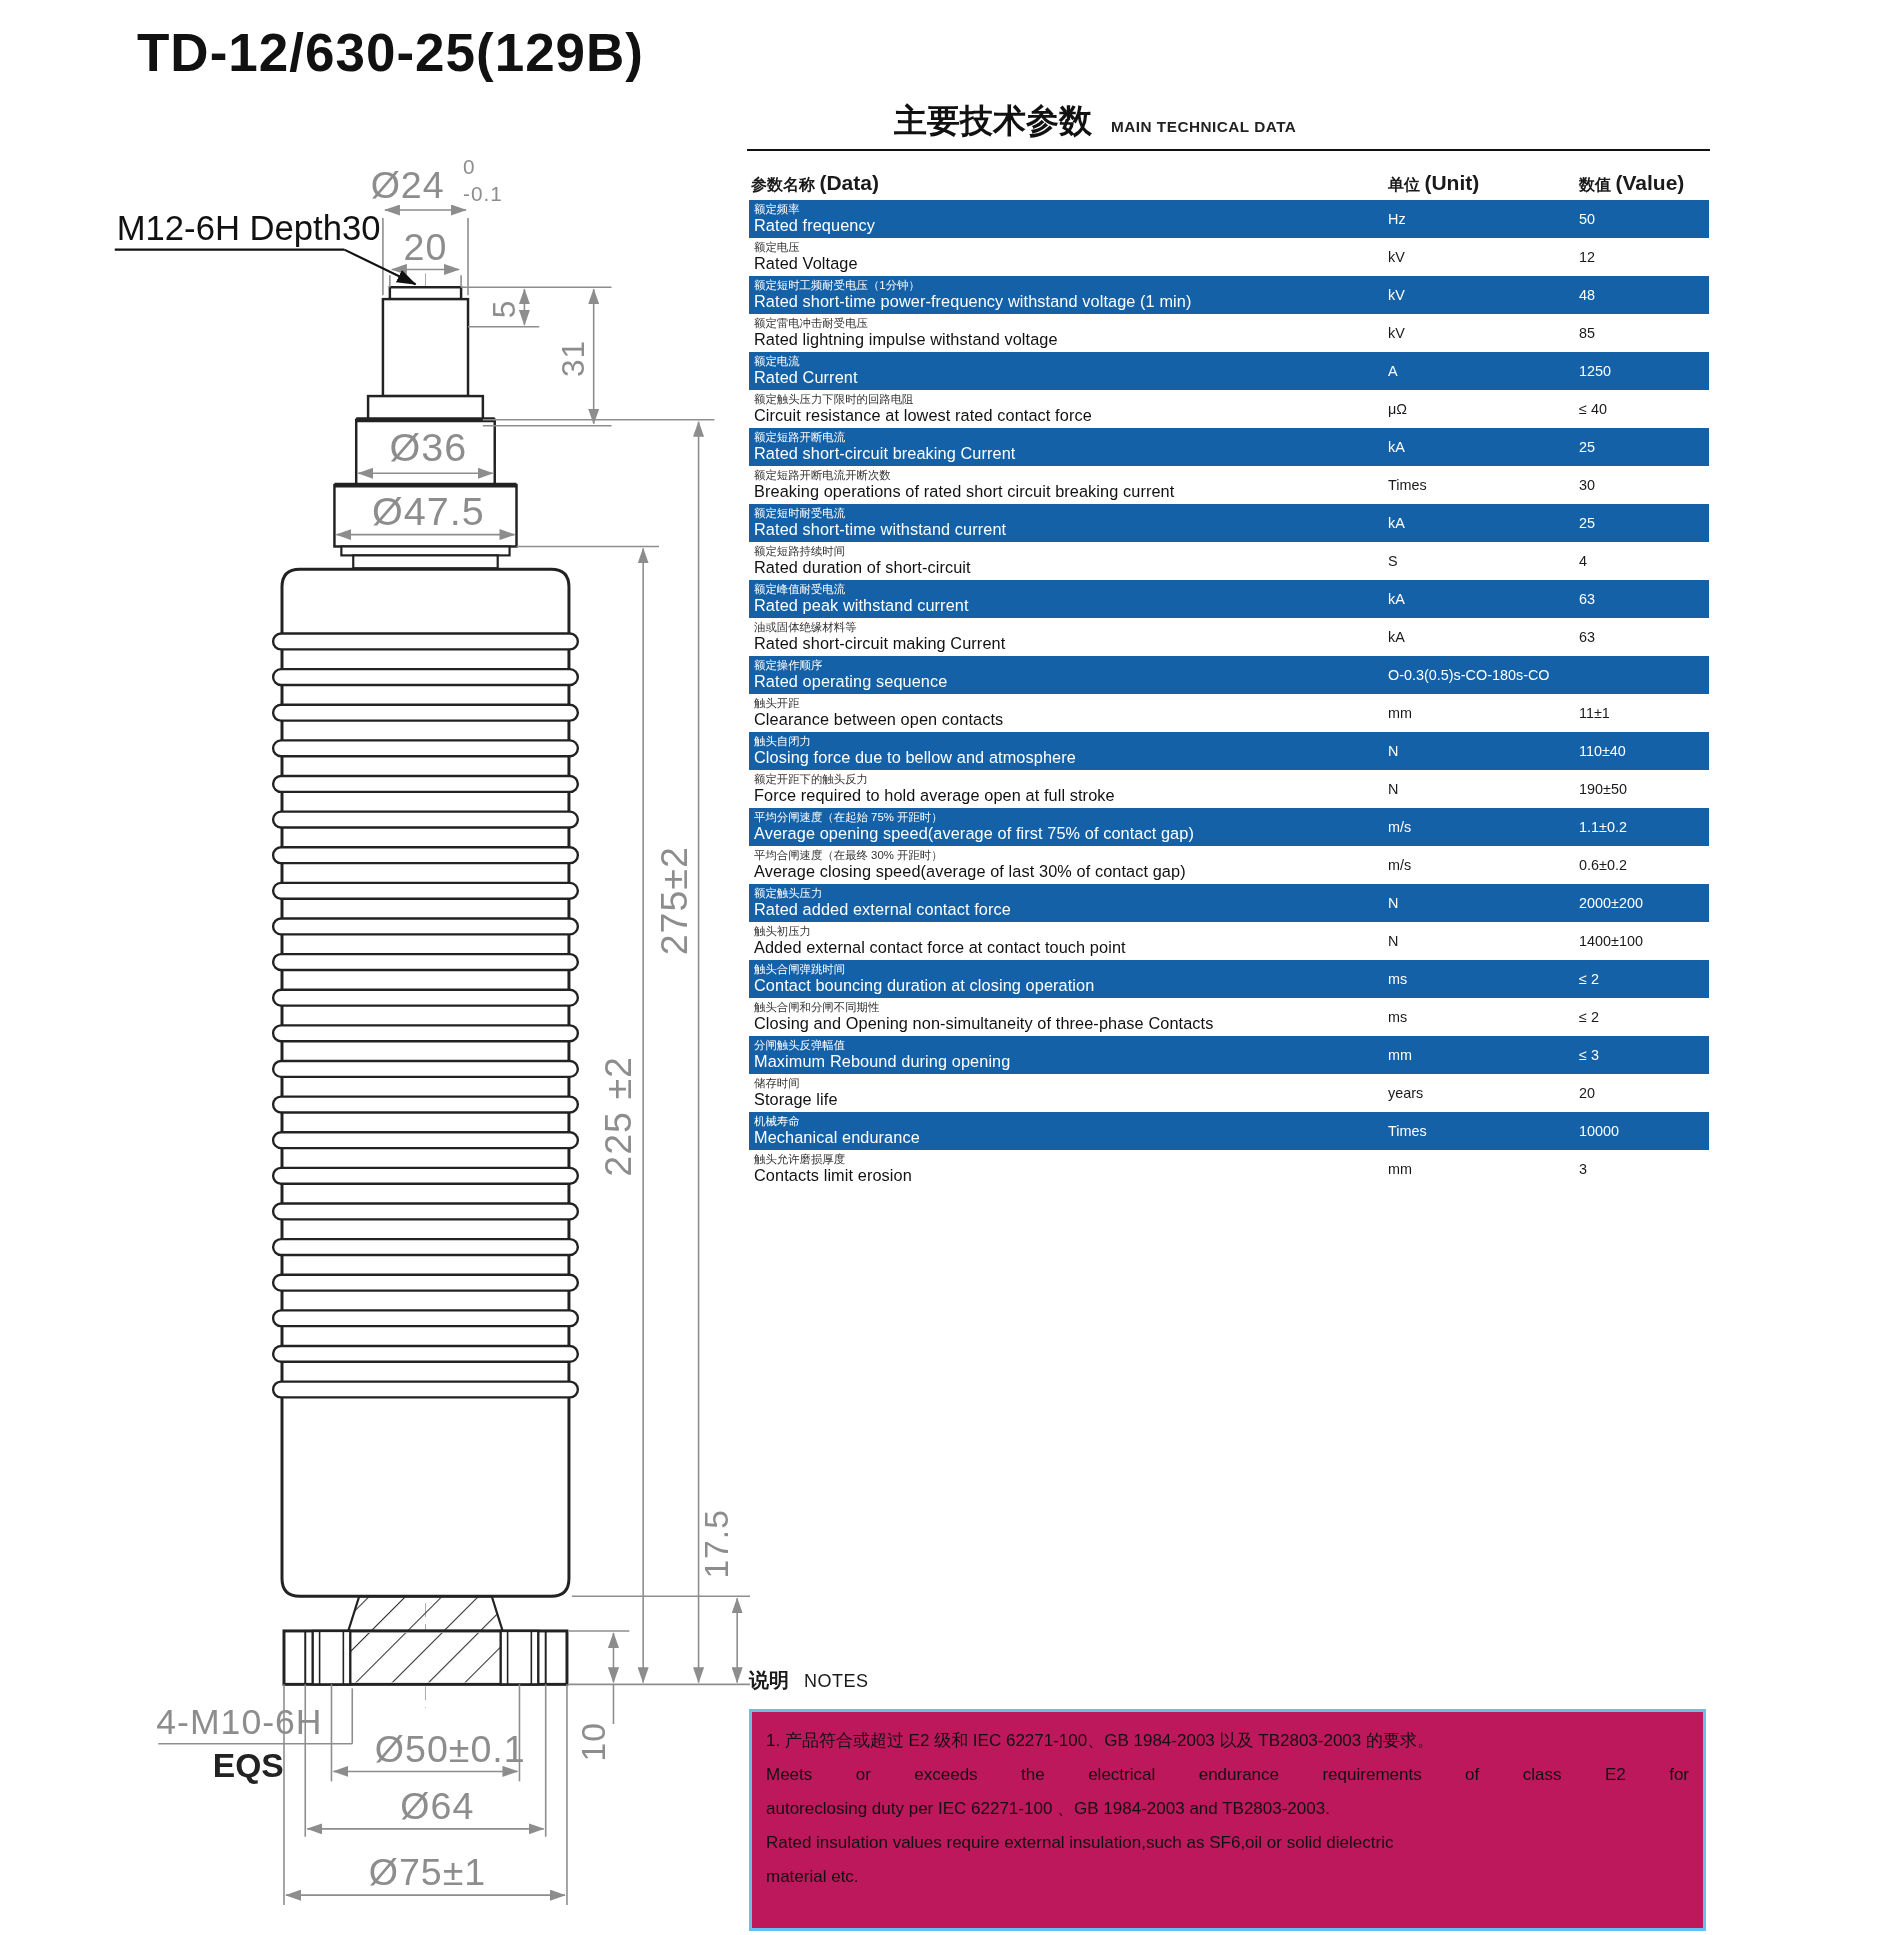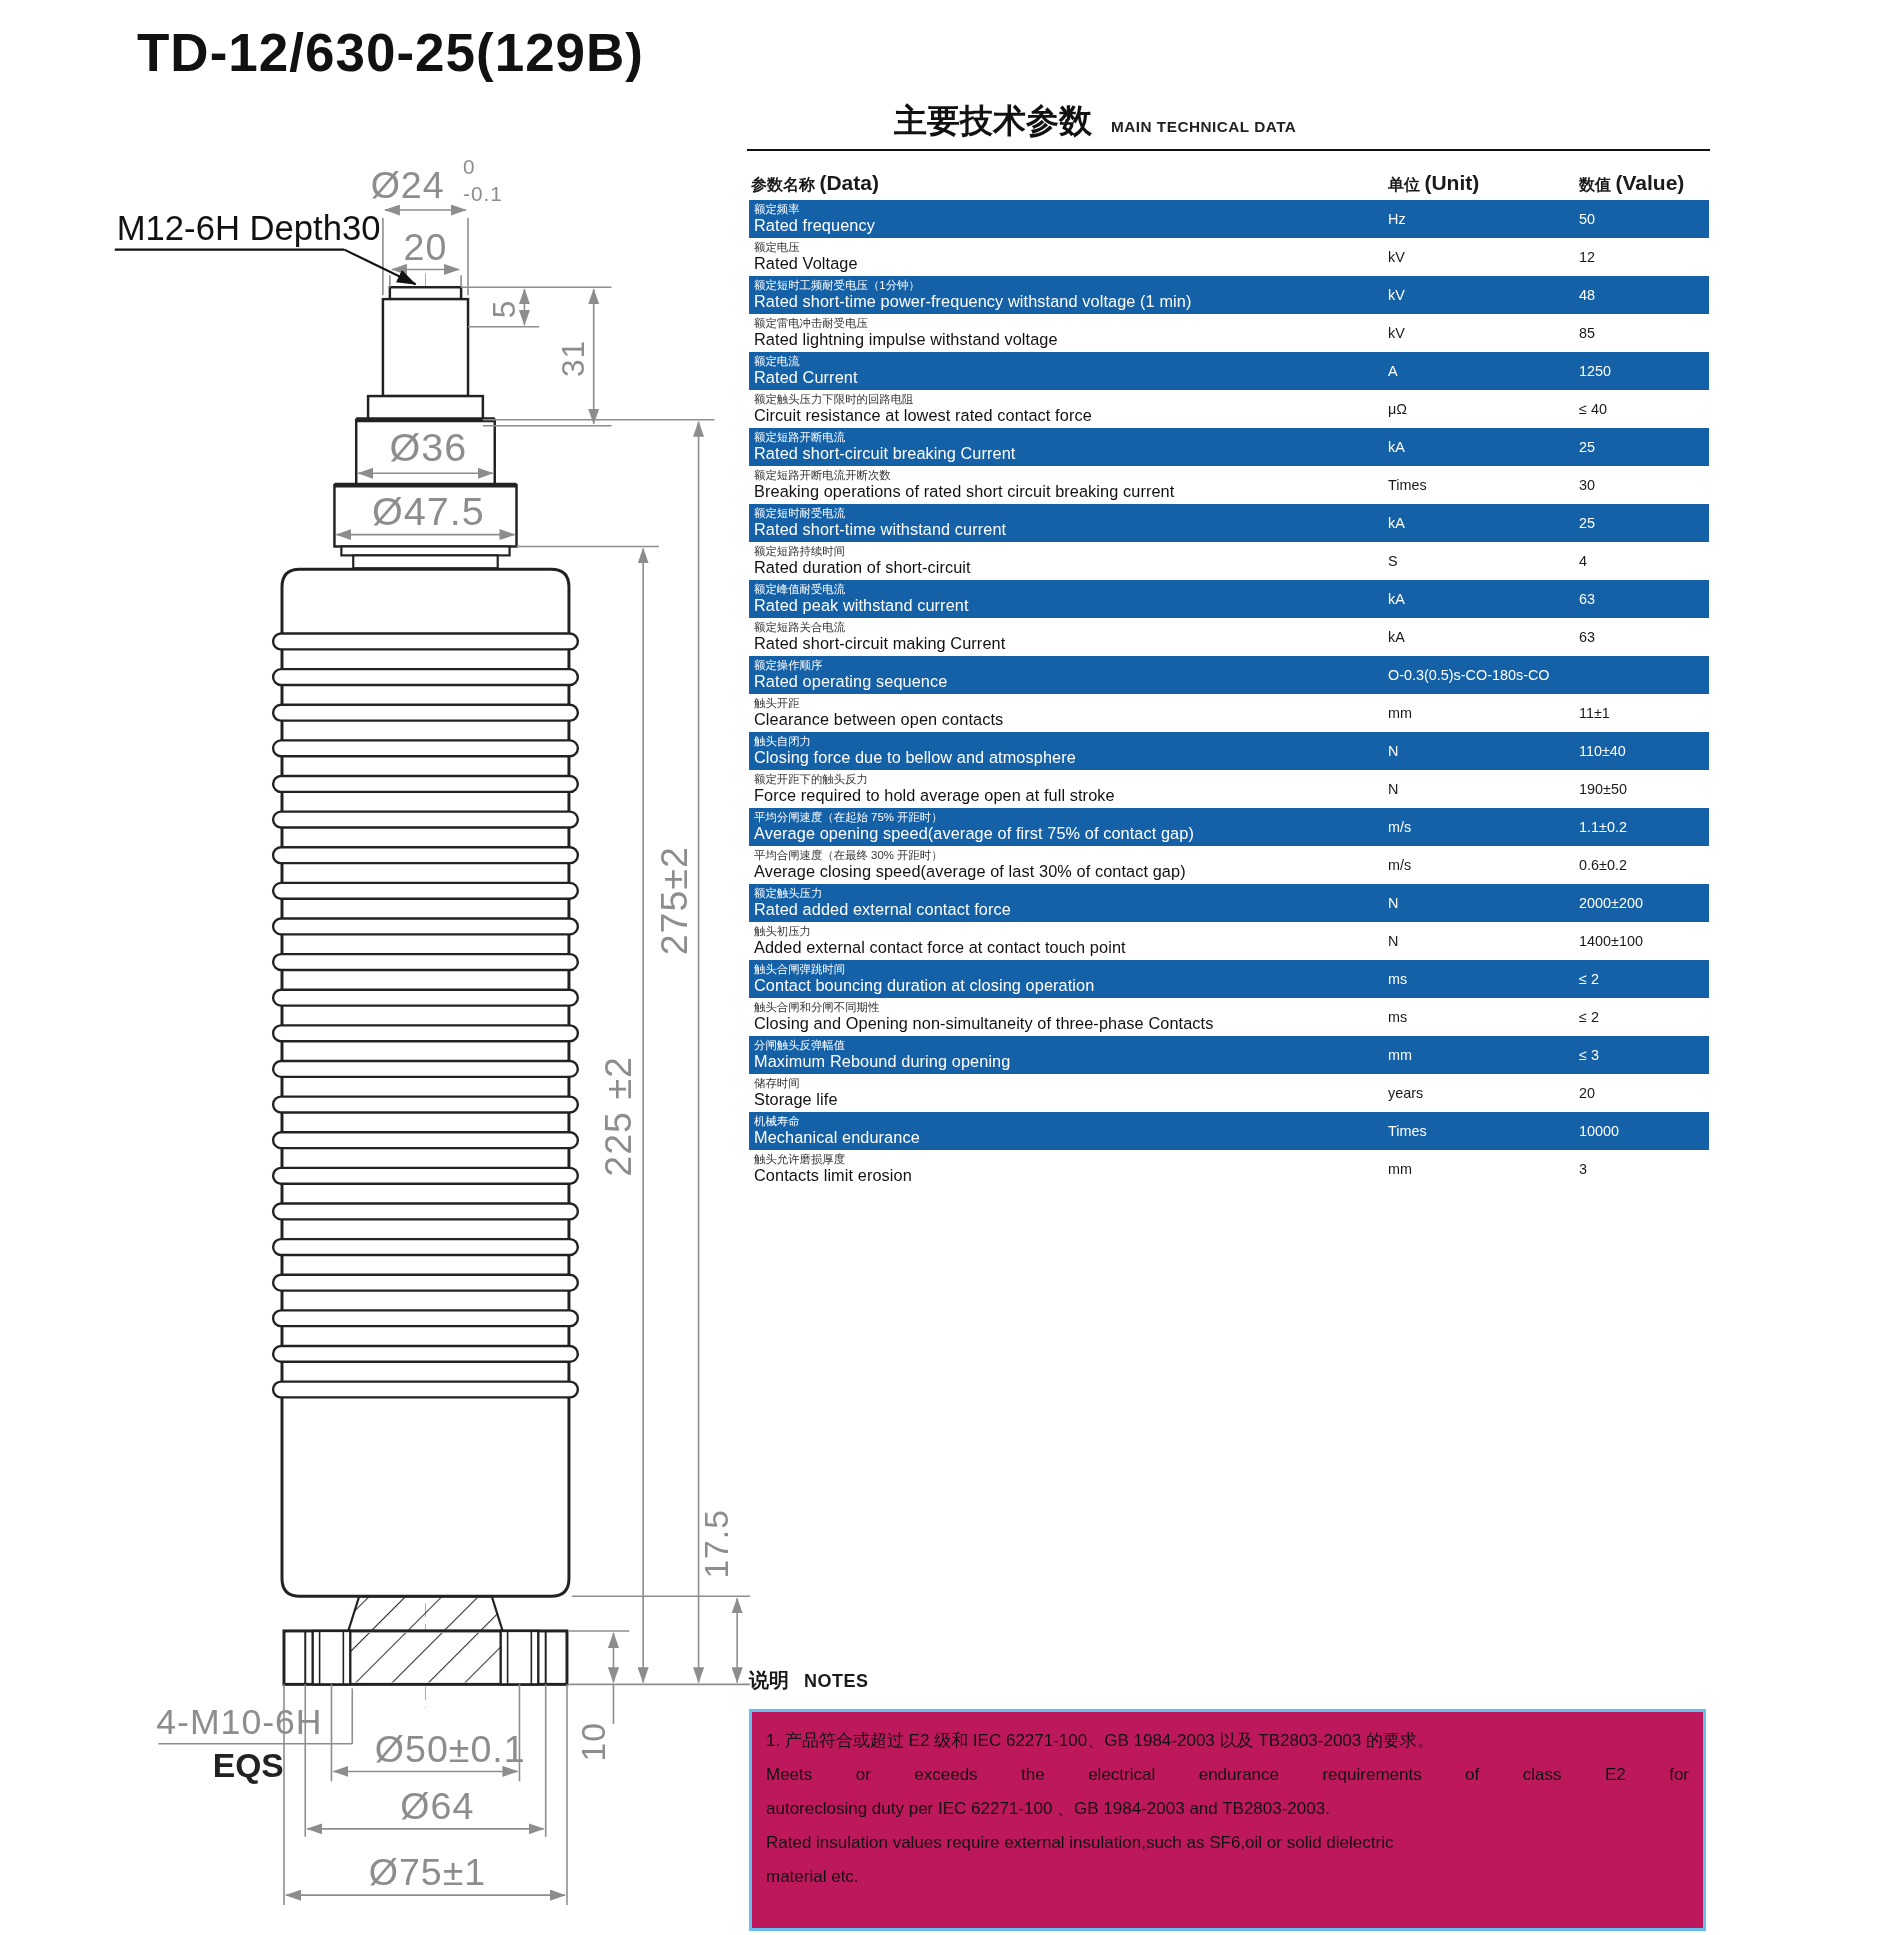--- a/index.html
+++ b/index.html
@@ -39,21 +39,21 @@
   .trow .name .zh{display:block;font-size:11.4px;line-height:14px;}
   .trow .name .en{display:block;font-size:16.3px;line-height:19px;letter-spacing:0.1px;}
   .trow.blue .name .zh,.trow.blue .name .en{color:#fff;}
   .trow:not(.blue) .name .zh{color:#333;}
   .trow:not(.blue) .name .en{color:#111;}
   .trow .unit{position:absolute;left:639px;top:50%;transform:translateY(-50%);font-size:14.4px;white-space:nowrap;}
   .trow .value{position:absolute;left:830px;top:50%;transform:translateY(-50%);font-size:14.4px;white-space:nowrap;}
   
   .notes-label{position:absolute;left:749px;top:1667px;display:flex;align-items:baseline;gap:15px;}
   .notes-label .zh{font-size:20px;font-weight:800;}
-  .notes-label .en{font-size:18px;font-weight:700;letter-spacing:0.5px;text-align:center;}
+  .notes-label .en{font-size:18px;font-weight:400;letter-spacing:0.5px;text-align:center;}
   .notes-box{
     position:absolute;left:749px;top:1709px;width:957px;height:222px;
     border:3px solid var(--notes-border);background:#be185d;padding:12px 14px;
   }
   .notes-box .nline{font-size:17px;line-height:34px;color:#111;white-space:nowrap;}
   .notes-box .nline.justify{white-space:normal;text-align:justify;text-align-last:justify;}
 </style>
 </head>
 <body>
 
@@ -315,21 +315,21 @@
     <div class="trow blue">
       <div class="name">
         <span class="zh">额定峰值耐受电流</span>
         <span class="en">Rated peak withstand current</span>
       </div>
       <div class="unit">kA</div>
       <div class="value">63</div>
     </div>
     <div class="trow">
       <div class="name">
-        <span class="zh">额定短路关合电流</span>
+        <span class="zh">油或固体绝缘材料等</span>
         <span class="en">Rated short-circuit making Current</span>
       </div>
       <div class="unit">kA</div>
       <div class="value">63</div>
     </div>
     <div class="trow blue">
       <div class="name">
         <span class="zh">额定操作顺序</span>
         <span class="en">Rated operating sequence</span>
       </div>

